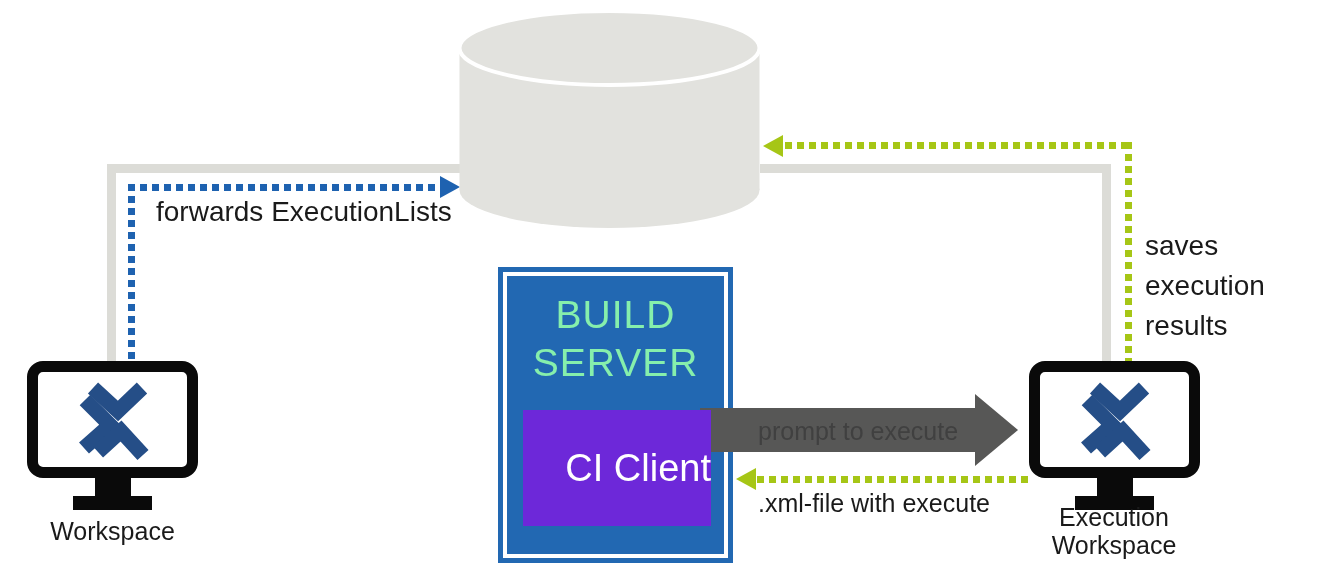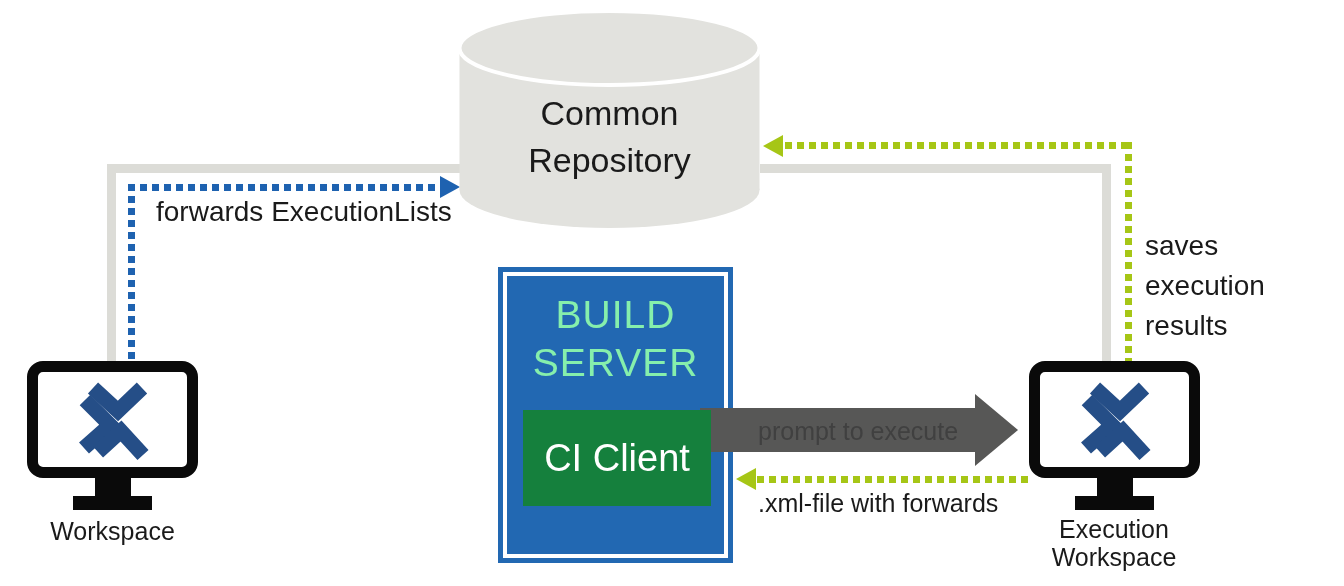--- a/index.html
+++ b/index.html
@@ -20,21 +20,21 @@
   .tri-left-green{border-top:11px solid transparent;border-bottom:11px solid transparent;border-right:20px solid #a6c616;}
   .tri-right-gray{border-top:36px solid transparent;border-bottom:36px solid transparent;border-left:43px solid #575756;}
   
   .cyl-label{left:0;top:82px;width:100%;text-align:center;font-size:34px;line-height:47px;}
   
   .bserver{
     left:498px;top:267px;width:235px;height:296px;background:#2268b2;
     box-shadow:inset 0 0 0 5px #2268b2, inset 0 0 0 9px #ffffff;
   }
   .bserver-label{left:0;top:24px;width:100%;text-align:center;color:#86efac;font-size:39px;line-height:48px;letter-spacing:1px;}
-  .ciclient{left:523px;top:410px;width:188px;height:96px;background:#15803d;display:flex;align-items:center;justify-content:center;}
+  .ciclient{left:523px;top:410px;width:188px;height:116px;background:#6d28d9;display:flex;align-items:center;justify-content:flex-end;}
   .ciclient-label{color:#ffffff;font-size:38px;}
   
   .arrow-body{left:700px;top:408px;width:275px;height:44px;background:#575756;}
   .arrow-label{color:#404040;font-size:25px;white-space:nowrap;text-align:center;}
   
   .monitor{width:171px;}
   .mframe{box-sizing:border-box;width:171px;height:117px;border:11px solid #0a0a0a;border-radius:16px;background:#ffffff;display:flex;align-items:center;justify-content:center;}
   .mstand{width:36px;height:20px;background:#0a0a0a;margin:-2px auto 0 auto;}
   .mbase{width:79px;height:14px;background:#0a0a0a;margin:0 auto;}
   .xlogo{overflow:visible;}
@@ -63,40 +63,38 @@
   <div class="abs dot-v" style="--c:#a6c616;left:1125px;top:142px;height:220px;"></div>
   <div class="abs lbl edge-text" style="left:1145px;top:226px;line-height:40px;white-space:pre-line;">saves
 execution results</div>
 
   <div class="abs" style="left:457px;top:8px;width:305px;height:222px;">
     <svg width="305" height="222" viewBox="0 0 305 222">
       <ellipse cx="152.5" cy="182" rx="150" ry="38" fill="#e2e2de"></ellipse>
       <rect x="2.5" y="40" width="300" height="142" fill="#e2e2de"></rect>
       <ellipse cx="152.5" cy="40" rx="150" ry="37" fill="#e2e2de" stroke="#ffffff" stroke-width="4"></ellipse>
     </svg>
-    <div class="abs lbl cyl-label">Common
-Repository</div>
   </div>
 
   <div class="abs bserver">
     <div class="abs lbl bserver-label">BUILD
 SERVER</div>
   </div>
 
   <div class="abs arrow-body"></div>
   <div class="abs tri tri-right-gray" style="left:975px;top:394px;"></div>
   <div class="abs arrow-label" style="left:758px;top:417px;">prompt to execute</div>
 
   <div class="abs ciclient">
     <div class="ciclient-label">CI Client</div>
   </div>
 
   <div class="abs tri tri-left-green" style="left:736px;top:468px;"></div>
   <div class="abs dot-h" style="--c:#a6c616;left:757px;top:476px;width:272px;"></div>
-  <div class="abs lbl edge-text" style="left:758px;top:489px;font-size:25px;">.xml-file with forwards</div>
+  <div class="abs lbl edge-text" style="left:758px;top:489px;font-size:25px;">.xml-file with execute</div>
 
   <div class="abs monitor" style="left:27px;top:361px;">
     <div class="mframe">
       <svg class="xlogo" width="74" height="84" viewBox="0 0 74 84">
         <polyline points="17,10 42,33 66,10"></polyline>
         <polyline points="9,22 34,47 8,70"></polyline>
         <polyline points="22,74 45,53 67,77"></polyline>
       </svg>
     </div>
     <div class="mstand"></div>
@@ -108,16 +106,16 @@
     <div class="mframe">
       <svg class="xlogo" width="74" height="84" viewBox="0 0 74 84">
         <polyline points="17,10 42,33 66,10"></polyline>
         <polyline points="9,22 34,47 8,70"></polyline>
         <polyline points="22,74 45,53 67,77"></polyline>
       </svg>
     </div>
     <div class="mstand"></div>
     <div class="mbase"></div>
   </div>
-  <div class="abs lbl node-text" style="left:1014px;top:515px;width:200px;line-height:28px;">Execution
+  <div class="abs lbl node-text" style="left:1014px;top:503px;width:200px;line-height:28px;">Execution
 Workspace</div>
 
 </div>
 
 </body></html>

